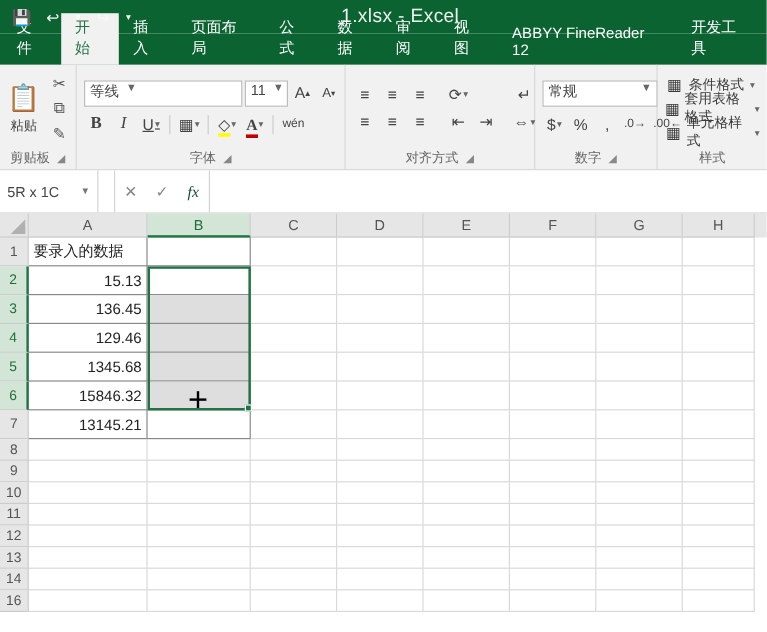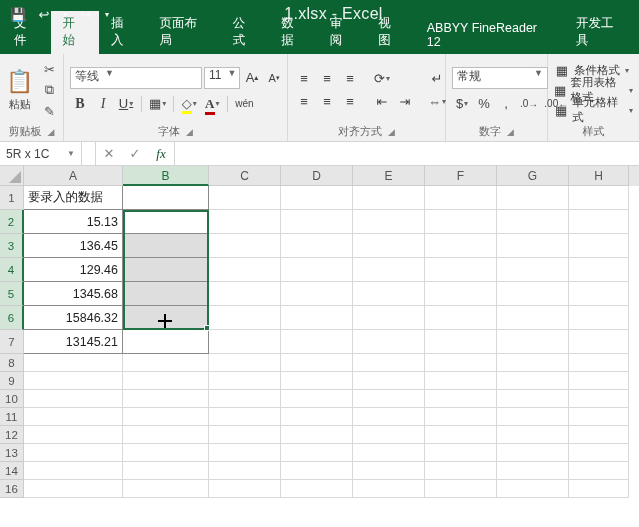--- a/index.html
+++ b/index.html
@@ -43,21 +43,21 @@
 .rbtn.under { text-decoration:underline; font-family:'Times New Roman',serif; font-size:13px; }
 .dd-caret { font-size:8px; color:#666; margin-left:1px; }
 
 .num-col .combo { width:96px; justify-content:space-between; }
 .num-row { display:flex; gap:2px; }
 
 .style-item { display:flex; align-items:center; gap:4px; font-size:11.5px; height:19px; color:#3b3b3b; }
 .style-item .ic { width:16px; text-align:center; font-size:13px; }
 
 
-.fx-row { height:24px; border-bottom:1px solid #d4d4d4; display:flex; align-items:stretch; background:#fff; }
+.fx-row { height:36px; border-bottom:1px solid #d4d4d4; display:flex; align-items:stretch; background:#fff; }
 .namebox { width:82px; border-right:1px solid #d4d4d4; display:flex; align-items:center; padding:0 6px; font-size:12px; justify-content:space-between; }
 .namebox .dd { font-size:8px; color:#777; }
 .fx-ctrl { display:flex; align-items:center; border-right:1px solid #d4d4d4; }
 .fx-ctrl span { width:26px; text-align:center; font-size:13px; color:#888; }
 .fx-ctrl .fx { font-style:italic; font-family:'Times New Roman',serif; color:#14532d; }
 .fx-input { flex:1; padding:0 6px; display:flex; align-items:center; }
 
 
 .sheet { position:relative; }
 .hdr-row { display:flex; height:20px; background:#e6e6e6; }

